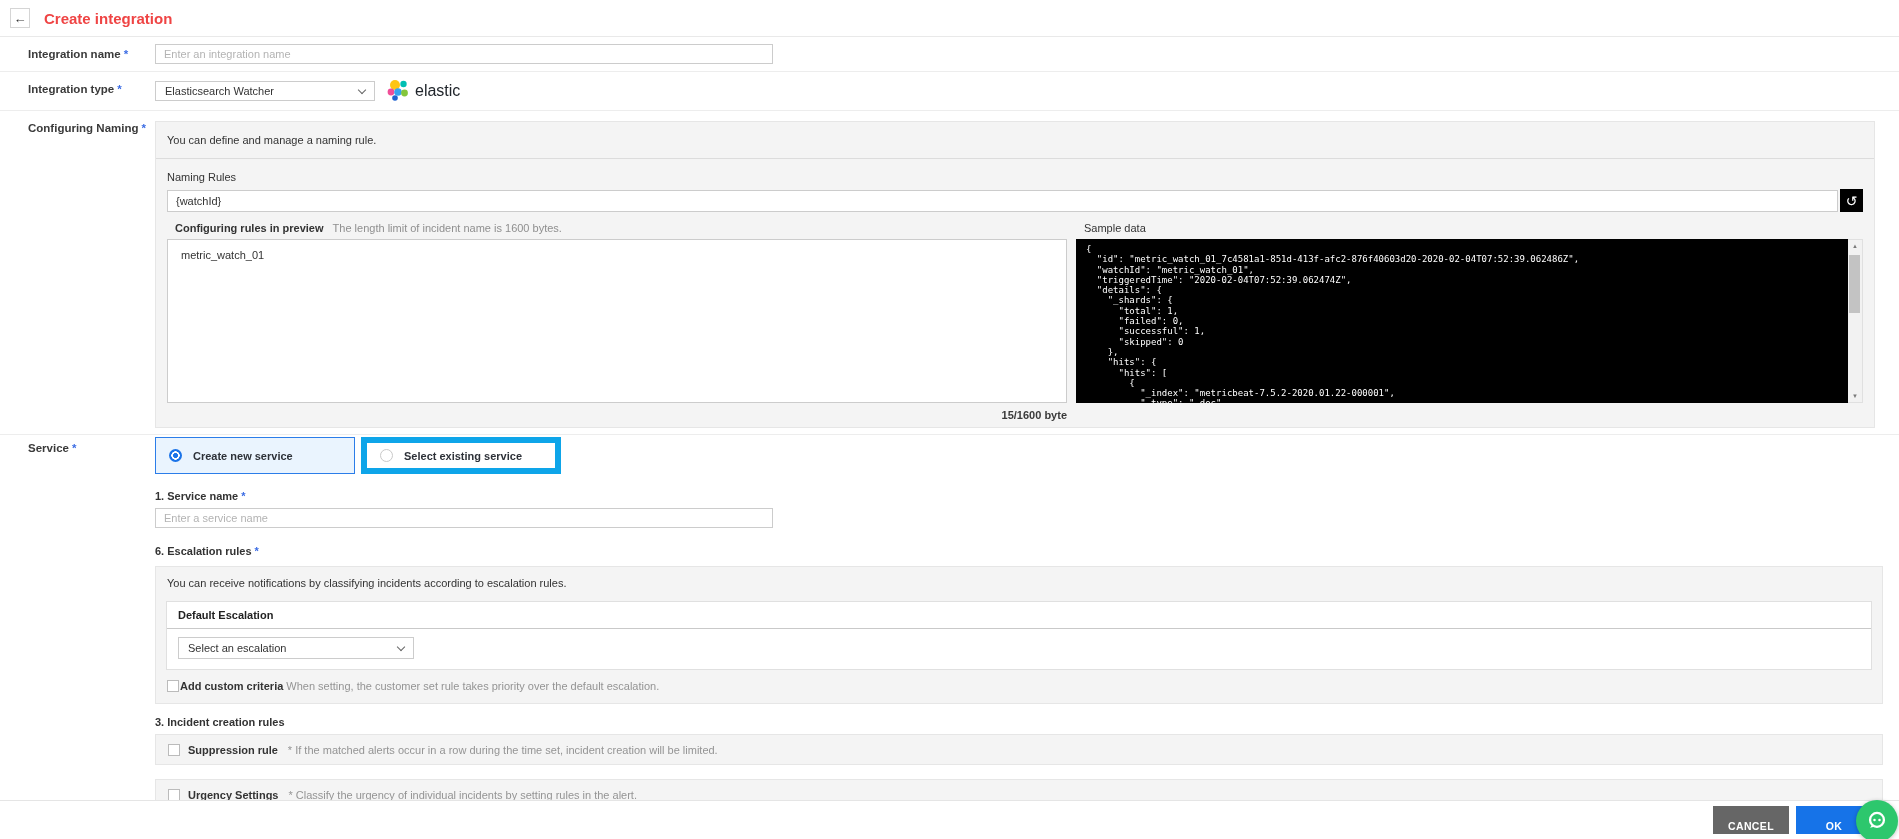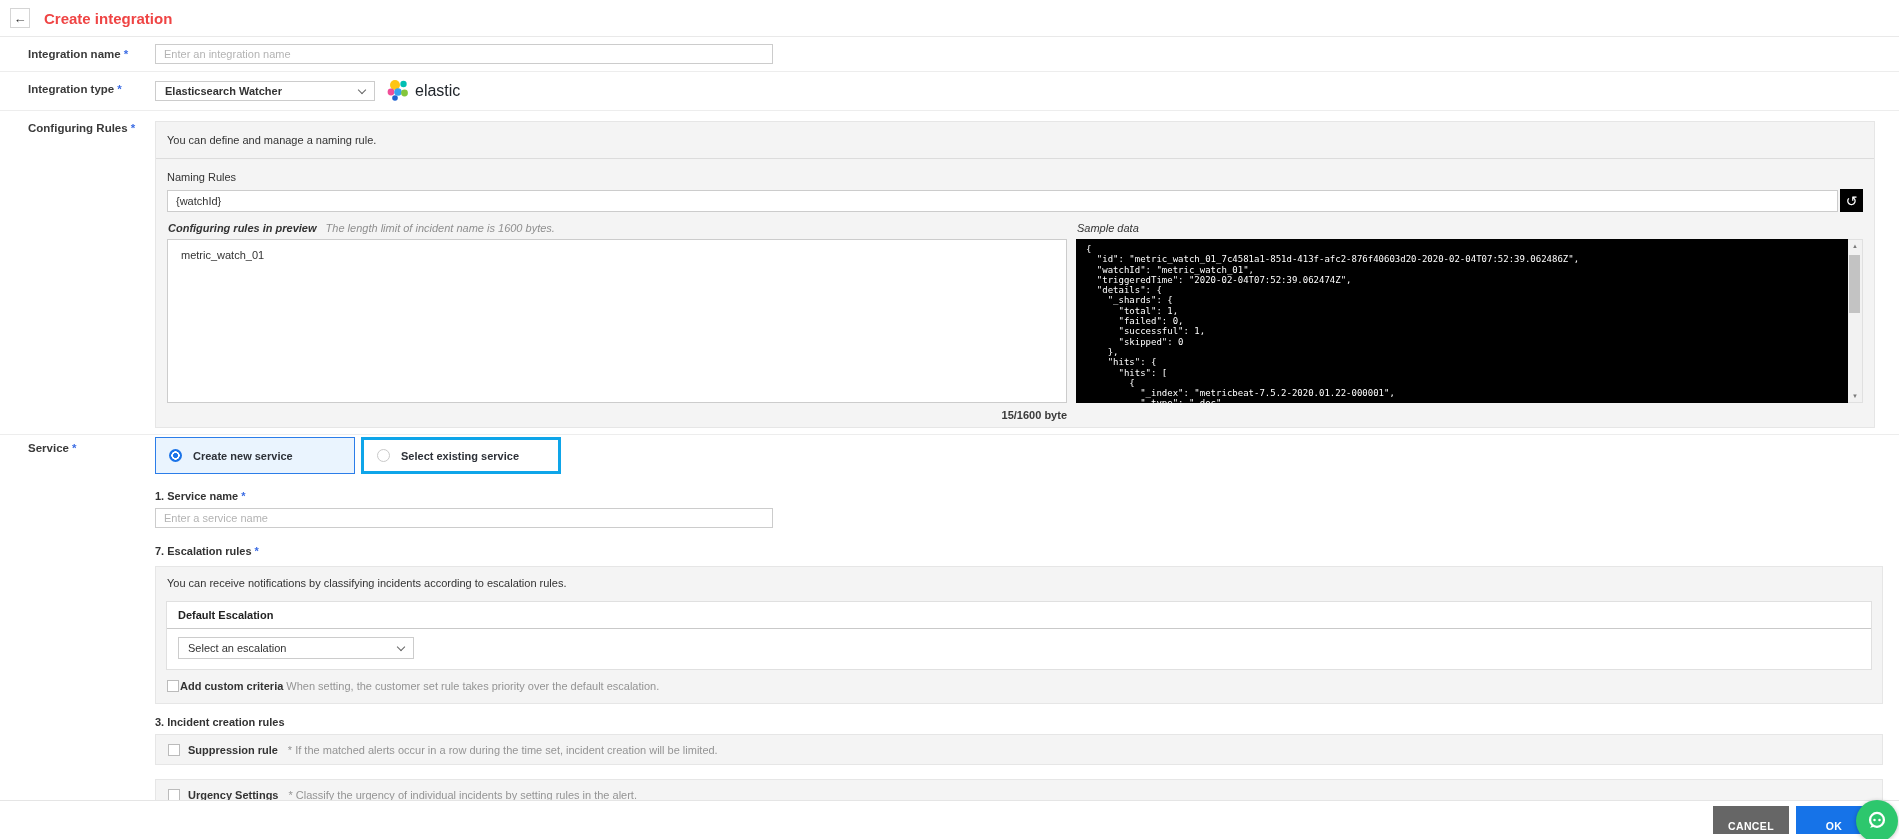--- a/index.html
+++ b/index.html
@@ -35,42 +35,42 @@
   
   .cfg-content { padding:10px 24px 6px 0; }
   .panel { background:#f4f4f4; border:1px solid #e6e6e6; }
   .panel-intro { padding:12px 11px; border-bottom:1px solid #dcdcdc; color:#333; }
   .panel-body { padding:8px 11px 6px; }
   .naming-label { margin:4px 0 6px; color:#333; }
   .naming-row { display:flex; align-items:flex-end; }
   .naming-input { flex:1; height:22px; }
   .reset-btn { width:23px; height:23px; background:#000; color:#fff; border:none; margin-left:2px; font-size:14px; line-height:1; display:flex; align-items:center; justify-content:center; cursor:pointer; padding:0; }
 
-  .caption-row { display:flex; margin:10px 1px 5px; align-items:baseline;font-style:italic; }
+  .caption-row { display:flex; margin:10px 8px 5px; align-items:baseline; }
   .caption-left { width:900px; flex:0 0 900px; }
   .caption-bold { font-weight:bold; color:#333; }
   .caption-hint { color:#8f8f8f; margin-left:6px; }
   .caption-right { margin-left:9px; color:#333; }
 
   .preview-grid { display:flex; }
   .preview-box { width:900px; flex:0 0 900px; height:164px; background:#fff; border:1px solid #ccc; padding:9px 13px; color:#333; }
   .sample-wrap { margin-left:9px; flex:1; height:164px; display:flex; }
   .code-box { background:#000; flex:1; overflow:hidden; padding:5px 0 0 10px; }
   .code-box pre { margin:0; font-family:"DejaVu Sans Mono", monospace; font-size:9px; line-height:10.3px; color:#fff; }
   .vscroll { width:15px; flex:0 0 15px; background:#f2f2f2; border:1px solid #e0e0e0; border-left:none; display:flex; flex-direction:column; }
   .scroll-arrow { font-size:6px; color:#7a7a7a; text-align:center; padding:3px 0; cursor:pointer; }
   .vtrack { flex:1; position:relative; }
   .vthumb { position:absolute; top:3px; left:1px; width:11px; height:58px; background:#c3c3c3; cursor:pointer; }
 
   .byte-counter { width:900px; text-align:right; margin-top:6px; font-weight:bold; color:#3a3a3a; }
 
   
   .svc-content { padding:2px 16px 0 0; }
   .radio-cards { display:flex; gap:6px; }
-  .radio-card { width:200px; height:37px; border:3px solid #0ea5e9; background:#fff; display:flex; align-items:center; padding-left:13px; gap:11px; cursor:pointer; }
+  .radio-card { width:200px; height:37px; border:6px solid #0ea5e9; background:#fff; display:flex; align-items:center; padding-left:13px; gap:11px; cursor:pointer; }
   .radio-card.selected { border:1px solid #2b7de9; background:#eaf4fe; }
   .radio { width:13px; height:13px; border-radius:50%; border:1px solid #c9c9c9; background:#fff; flex:0 0 13px; }
   .radio.on { border:none; background:radial-gradient(circle at center, #1a73e8 0 2.2px, #ffffff 2.6px 4px, #1a73e8 4.4px); }
   .radio-label { font-weight:bold; color:#2d3138; }
 
   .sub-heading { font-weight:bold; color:#333; margin:16px 0 6px; }
   .sub-heading.mt { margin-top:17px; }
   .esc-panel { margin-top:9px; }
   .esc-intro { padding:10px 11px 12px; color:#333; }
   .esc-box { background:#fff; border:1px solid #e0e0e0; margin:0 10px; }
@@ -109,41 +109,41 @@
   <div class="row-content">
     <input class="text-input w-main" type="text" placeholder="Enter an integration name" style="">
   </div>
 </div>
 
 <div class="form-row">
   <div class="row-label">
     <span>Integration type</span><span class="req">*</span>
   </div>
   <div class="row-content type-row">
-    <div class="selectbox" style="width:220px;font-weight:bold;">
+    <div class="selectbox" style="width:220px;">
       <span>Elasticsearch Watcher</span>
       <span class="chev"></span>
     </div>
     <div class="elastic-logo">
       <svg width="24" height="24" viewBox="0 0 24 24">
         <circle cx="9" cy="6" r="5" fill="#fec514"></circle>
         <circle cx="17.5" cy="5" r="3.2" fill="#00bfb3"></circle>
         <circle cx="5" cy="13" r="3.4" fill="#f04e98"></circle>
         <circle cx="12" cy="13" r="3.8" fill="#36a2ef"></circle>
         <circle cx="18.5" cy="14" r="3.4" fill="#84c63c"></circle>
         <circle cx="9" cy="19" r="2.8" fill="#1e62d0"></circle>
       </svg>
       <span class="elastic-word">elastic</span>
     </div>
   </div>
 </div>
 
 <div class="form-row">
   <div class="row-label">
-    <span>Configuring Rules</span><span class="req">*</span>
+    <span>Configuring Naming</span><span class="req">*</span>
   </div>
   <div class="row-content cfg-content">
     <div class="panel">
       <div class="panel-intro">You can define and manage a naming rule.</div>
       <div class="panel-body">
         <div class="naming-label">Naming Rules</div>
         <div class="naming-row">
           <input class="text-input naming-input" type="text" value="{watchId}" style="">
           <button class="reset-btn">
             <span>↺</span>
@@ -210,21 +210,21 @@
         <span class="radio-label">Select existing service</span>
       </div>
     </div>
 
     <div class="sub-heading">
       <span>1. Service name</span><span class="req">*</span>
     </div>
     <input class="text-input w-main" type="text" placeholder="Enter a service name" style="">
 
     <div class="sub-heading mt">
-      <span>7. Escalation rules</span><span class="req">*</span>
+      <span>6. Escalation rules</span><span class="req">*</span>
     </div>
     <div class="panel esc-panel">
       <div class="esc-intro">You can receive notifications by classifying incidents according to escalation rules.</div>
       <div class="esc-box">
         <div class="esc-box-header">Default Escalation</div>
         <div class="selectbox esc-select">
           <span>Select an escalation</span>
           <span class="chev"></span>
         </div>
       </div>

